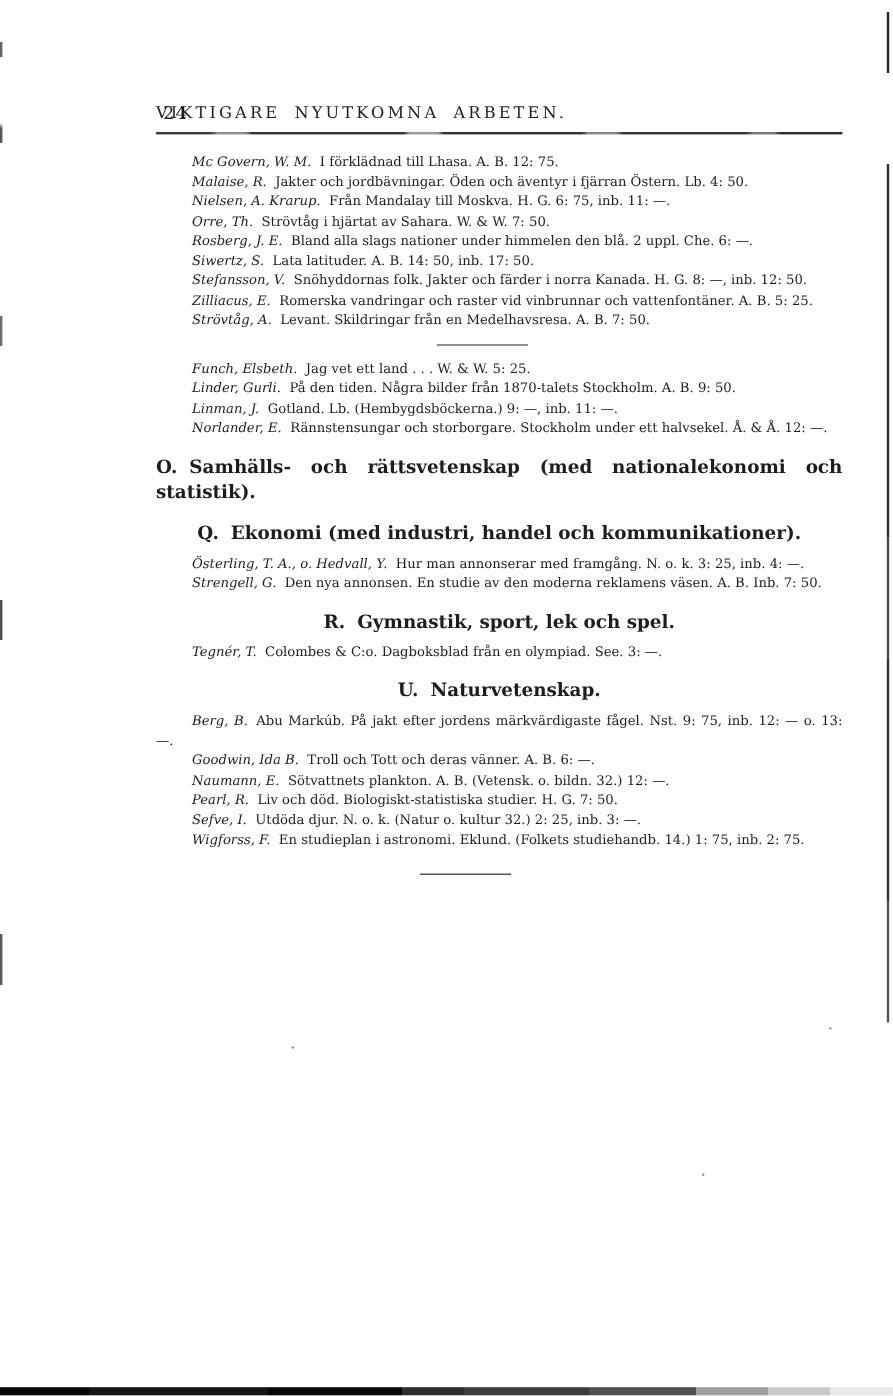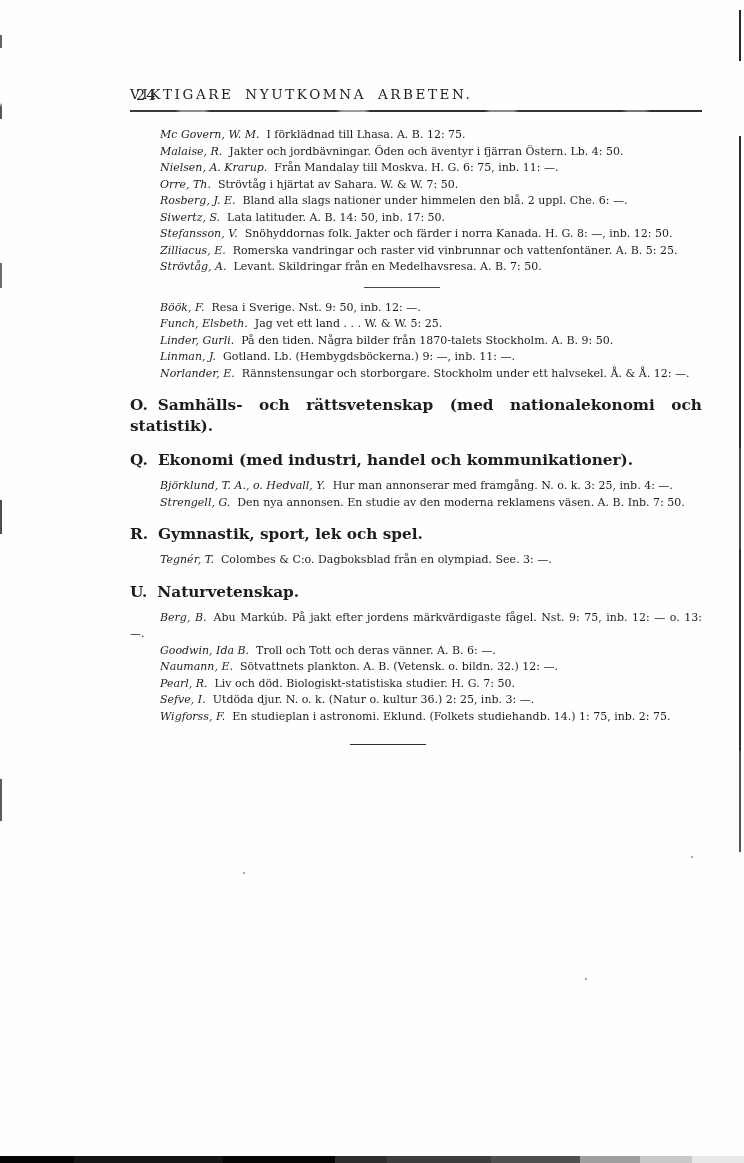--- a/index.html
+++ b/index.html
@@ -58,21 +58,21 @@
     content: ""; position: absolute; left: 76px; top: 0;
     width: 26px; height: 2px; background: #b5b5b5;
   }
   .section-heading {
     font-weight: bold;
     font-size: 15.3px;
     line-height: 21px;
     margin: 13px 0 7px 0;
   }
   .section-heading.full { text-align: justify; text-align-last: justify; }
-  .section-heading.centered { }
+  .section-heading.centered { text-align: center; }
   .section-heading .h-letter { padding-right: 10px; }
   
   .scan-edge-left {
     position: absolute; left: 0; top: 35px;
     width: 2px; height: 845px;
     background: linear-gradient(180deg,
       #4a4a4a 0 1.5%, transparent 1.5% 8%, #3a3a3a 8.5% 10%, transparent 10% 27%,
       #555 27% 30%, transparent 30% 55%, #2f2f2f 55% 59%, transparent 59% 88%,
       #3f3f3f 88% 93%, transparent 93% 100%);
     opacity: .85;
@@ -113,47 +113,46 @@
     <p class="entry"><span class="entry-author">Rosberg, J. E.</span><span>Bland alla slags nationer under himmelen den blå.  2 uppl.  Che.  6: —.</span></p>
     <p class="entry"><span class="entry-author">Siwertz, S.</span><span>Lata latituder.  A. B.  14: 50, inb. 17: 50.</span></p>
     <p class="entry"><span class="entry-author">Stefansson, V.</span><span>Snöhyddornas folk.  Jakter och färder i norra Kanada.  H. G.  8: —, inb. 12: 50.</span></p>
     <p class="entry"><span class="entry-author">Zilliacus, E.</span><span>Romerska vandringar och raster vid vinbrunnar och vattenfontäner.  A. B. 5: 25.</span></p>
     <p class="entry"><span class="entry-author">Strövtåg, A.</span><span>Levant.  Skildringar från en Medelhavsresa.  A. B.  7: 50.</span></p>
   </div>
 
   <hr class="section-divider">
 
   <div class="entries" style="margin-top:12px">
-    <p class="entry"><span class="entry-author">Böök, F.</span><span>Resa i Sverige.  Nst.  9: 50, inb. 12: —.</span></p>
     <p class="entry"><span class="entry-author">Funch, Elsbeth.</span><span>Jag vet ett land . . .  W. &amp; W.  5: 25.</span></p>
     <p class="entry"><span class="entry-author">Linder, Gurli.</span><span>På den tiden.  Några bilder från 1870-talets Stockholm.  A. B.  9: 50.</span></p>
     <p class="entry"><span class="entry-author">Linman, J.</span><span>Gotland.  Lb.  (Hembygdsböckerna.)  9: —, inb. 11: —.</span></p>
     <p class="entry"><span class="entry-author">Norlander, E.</span><span>Rännstensungar och storborgare.  Stockholm under ett halvsekel.  Å. &amp; Å. 12: —.</span></p>
   </div>
 
   <div class="section-heading full"><span class="h-letter">O.</span><span>Samhälls- och rättsvetenskap (med nationalekonomi och statistik).</span></div>
 
   <div class="section-heading centered"><span class="h-letter">Q.</span><span>Ekonomi (med industri, handel och kommunikationer).</span></div>
   <div class="entries" style="margin-top:0">
-    <p class="entry"><span class="entry-author">Björklund, T. A., o. Hedvall, Y.</span><span>Hur man annonserar med framgång.  N. o. k.  3: 25, inb. 4: —.</span></p>
+    <p class="entry"><span class="entry-author">Österling, T. A., o. Hedvall, Y.</span><span>Hur man annonserar med framgång.  N. o. k.  3: 25, inb. 4: —.</span></p>
     <p class="entry"><span class="entry-author">Strengell, G.</span><span>Den nya annonsen.  En studie av den moderna reklamens väsen.  A. B. Inb. 7: 50.</span></p>
   </div>
 
   <div class="section-heading centered"><span class="h-letter">R.</span><span>Gymnastik, sport, lek och spel.</span></div>
   <div class="entries" style="margin-top:0">
     <p class="entry"><span class="entry-author">Tegnér, T.</span><span>Colombes &amp; C:o.  Dagboksblad från en olympiad.  See.  3: —.</span></p>
   </div>
 
   <div class="section-heading centered"><span class="h-letter">U.</span><span>Naturvetenskap.</span></div>
   <div class="entries" style="margin-top:0">
     <p class="entry"><span class="entry-author">Berg, B.</span><span>Abu Markúb.  På jakt efter jordens märkvärdigaste fågel.  Nst.  9: 75, inb. 12: — o. 13: —.</span></p>
     <p class="entry"><span class="entry-author">Goodwin, Ida B.</span><span>Troll och Tott och deras vänner.  A. B.  6: —.</span></p>
     <p class="entry"><span class="entry-author">Naumann, E.</span><span>Sötvattnets plankton.  A. B.  (Vetensk. o. bildn. 32.)  12: —.</span></p>
     <p class="entry"><span class="entry-author">Pearl, R.</span><span>Liv och död.  Biologiskt-statistiska studier.  H. G.  7: 50.</span></p>
-    <p class="entry"><span class="entry-author">Sefve, I.</span><span>Utdöda djur.  N. o. k.  (Natur o. kultur 36.)  2: 25, inb. 3: —.</span></p>
+    <p class="entry"><span class="entry-author">Sefve, I.</span><span>Utdöda djur.  N. o. k.  (Natur o. kultur 32.)  2: 25, inb. 3: —.</span></p>
     <p class="entry"><span class="entry-author">Wigforss, F.</span><span>En studieplan i astronomi.  Eklund.  (Folkets studiehandb. 14.)  1: 75, inb. 2: 75.</span></p>
   </div>
 
   <hr class="section-divider end">
 
 </div>
 
 <div class="scan-edge-left"></div>
 <div class="scan-edge-right"></div>
 <div class="scan-edge-bottom"></div>

